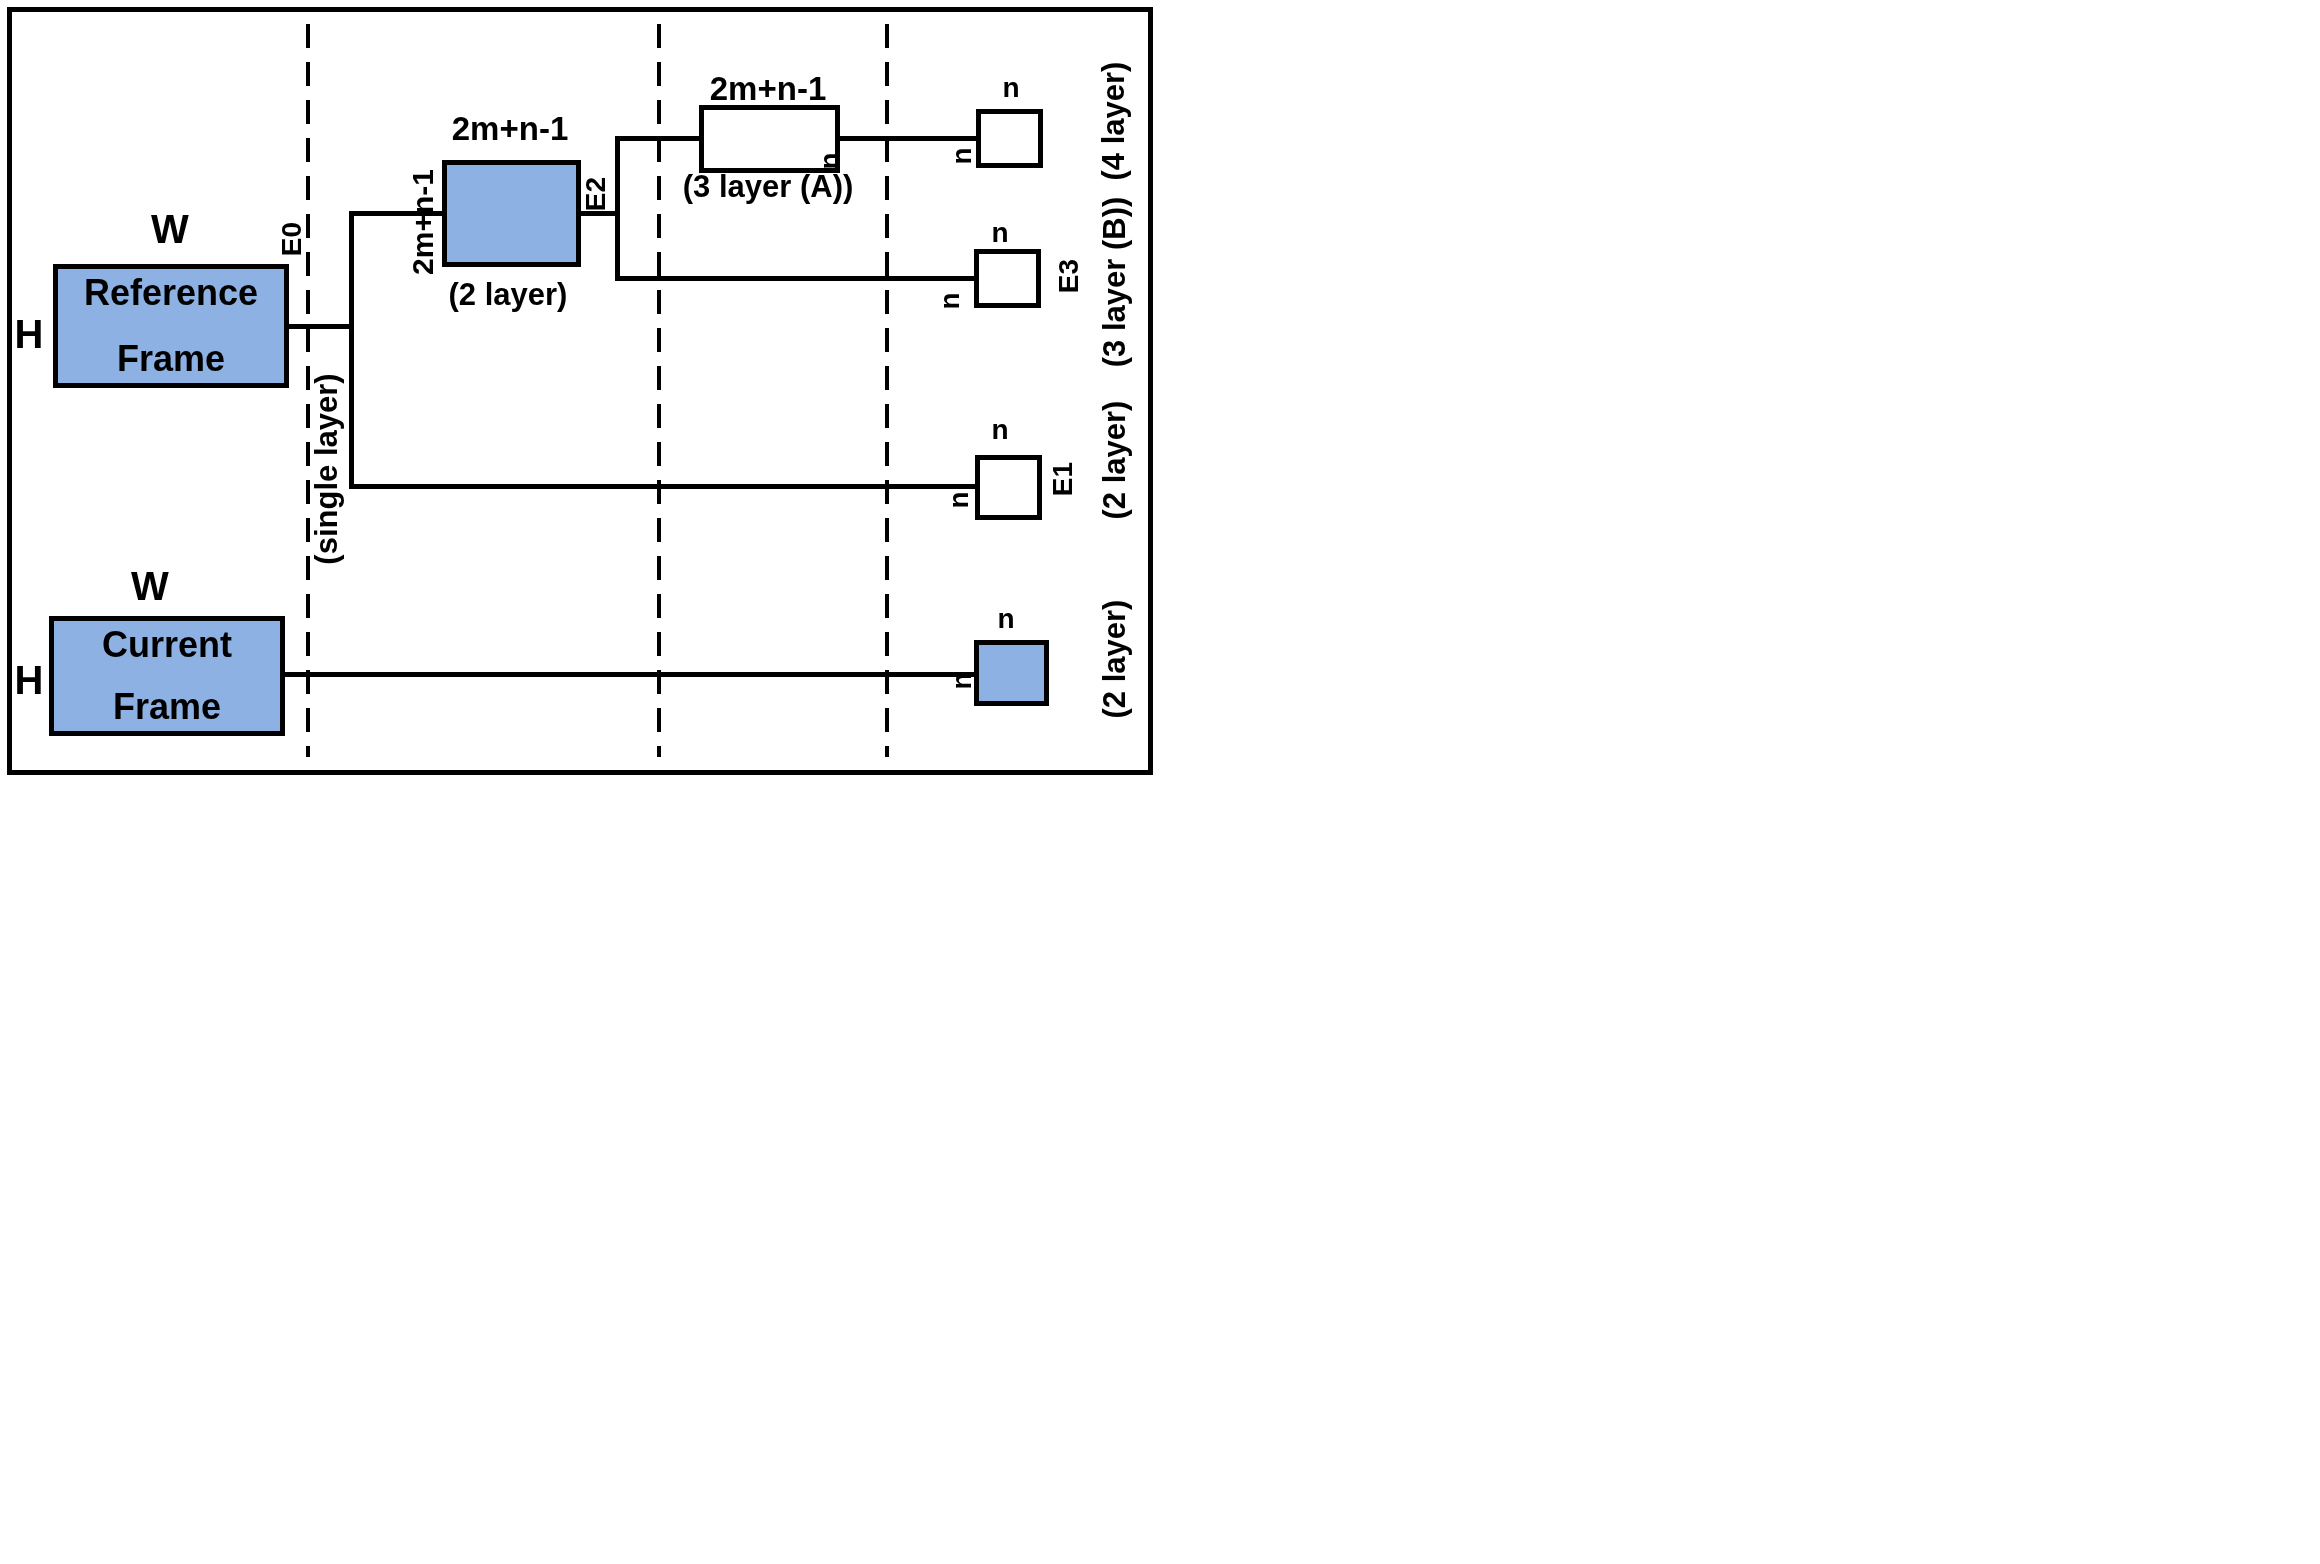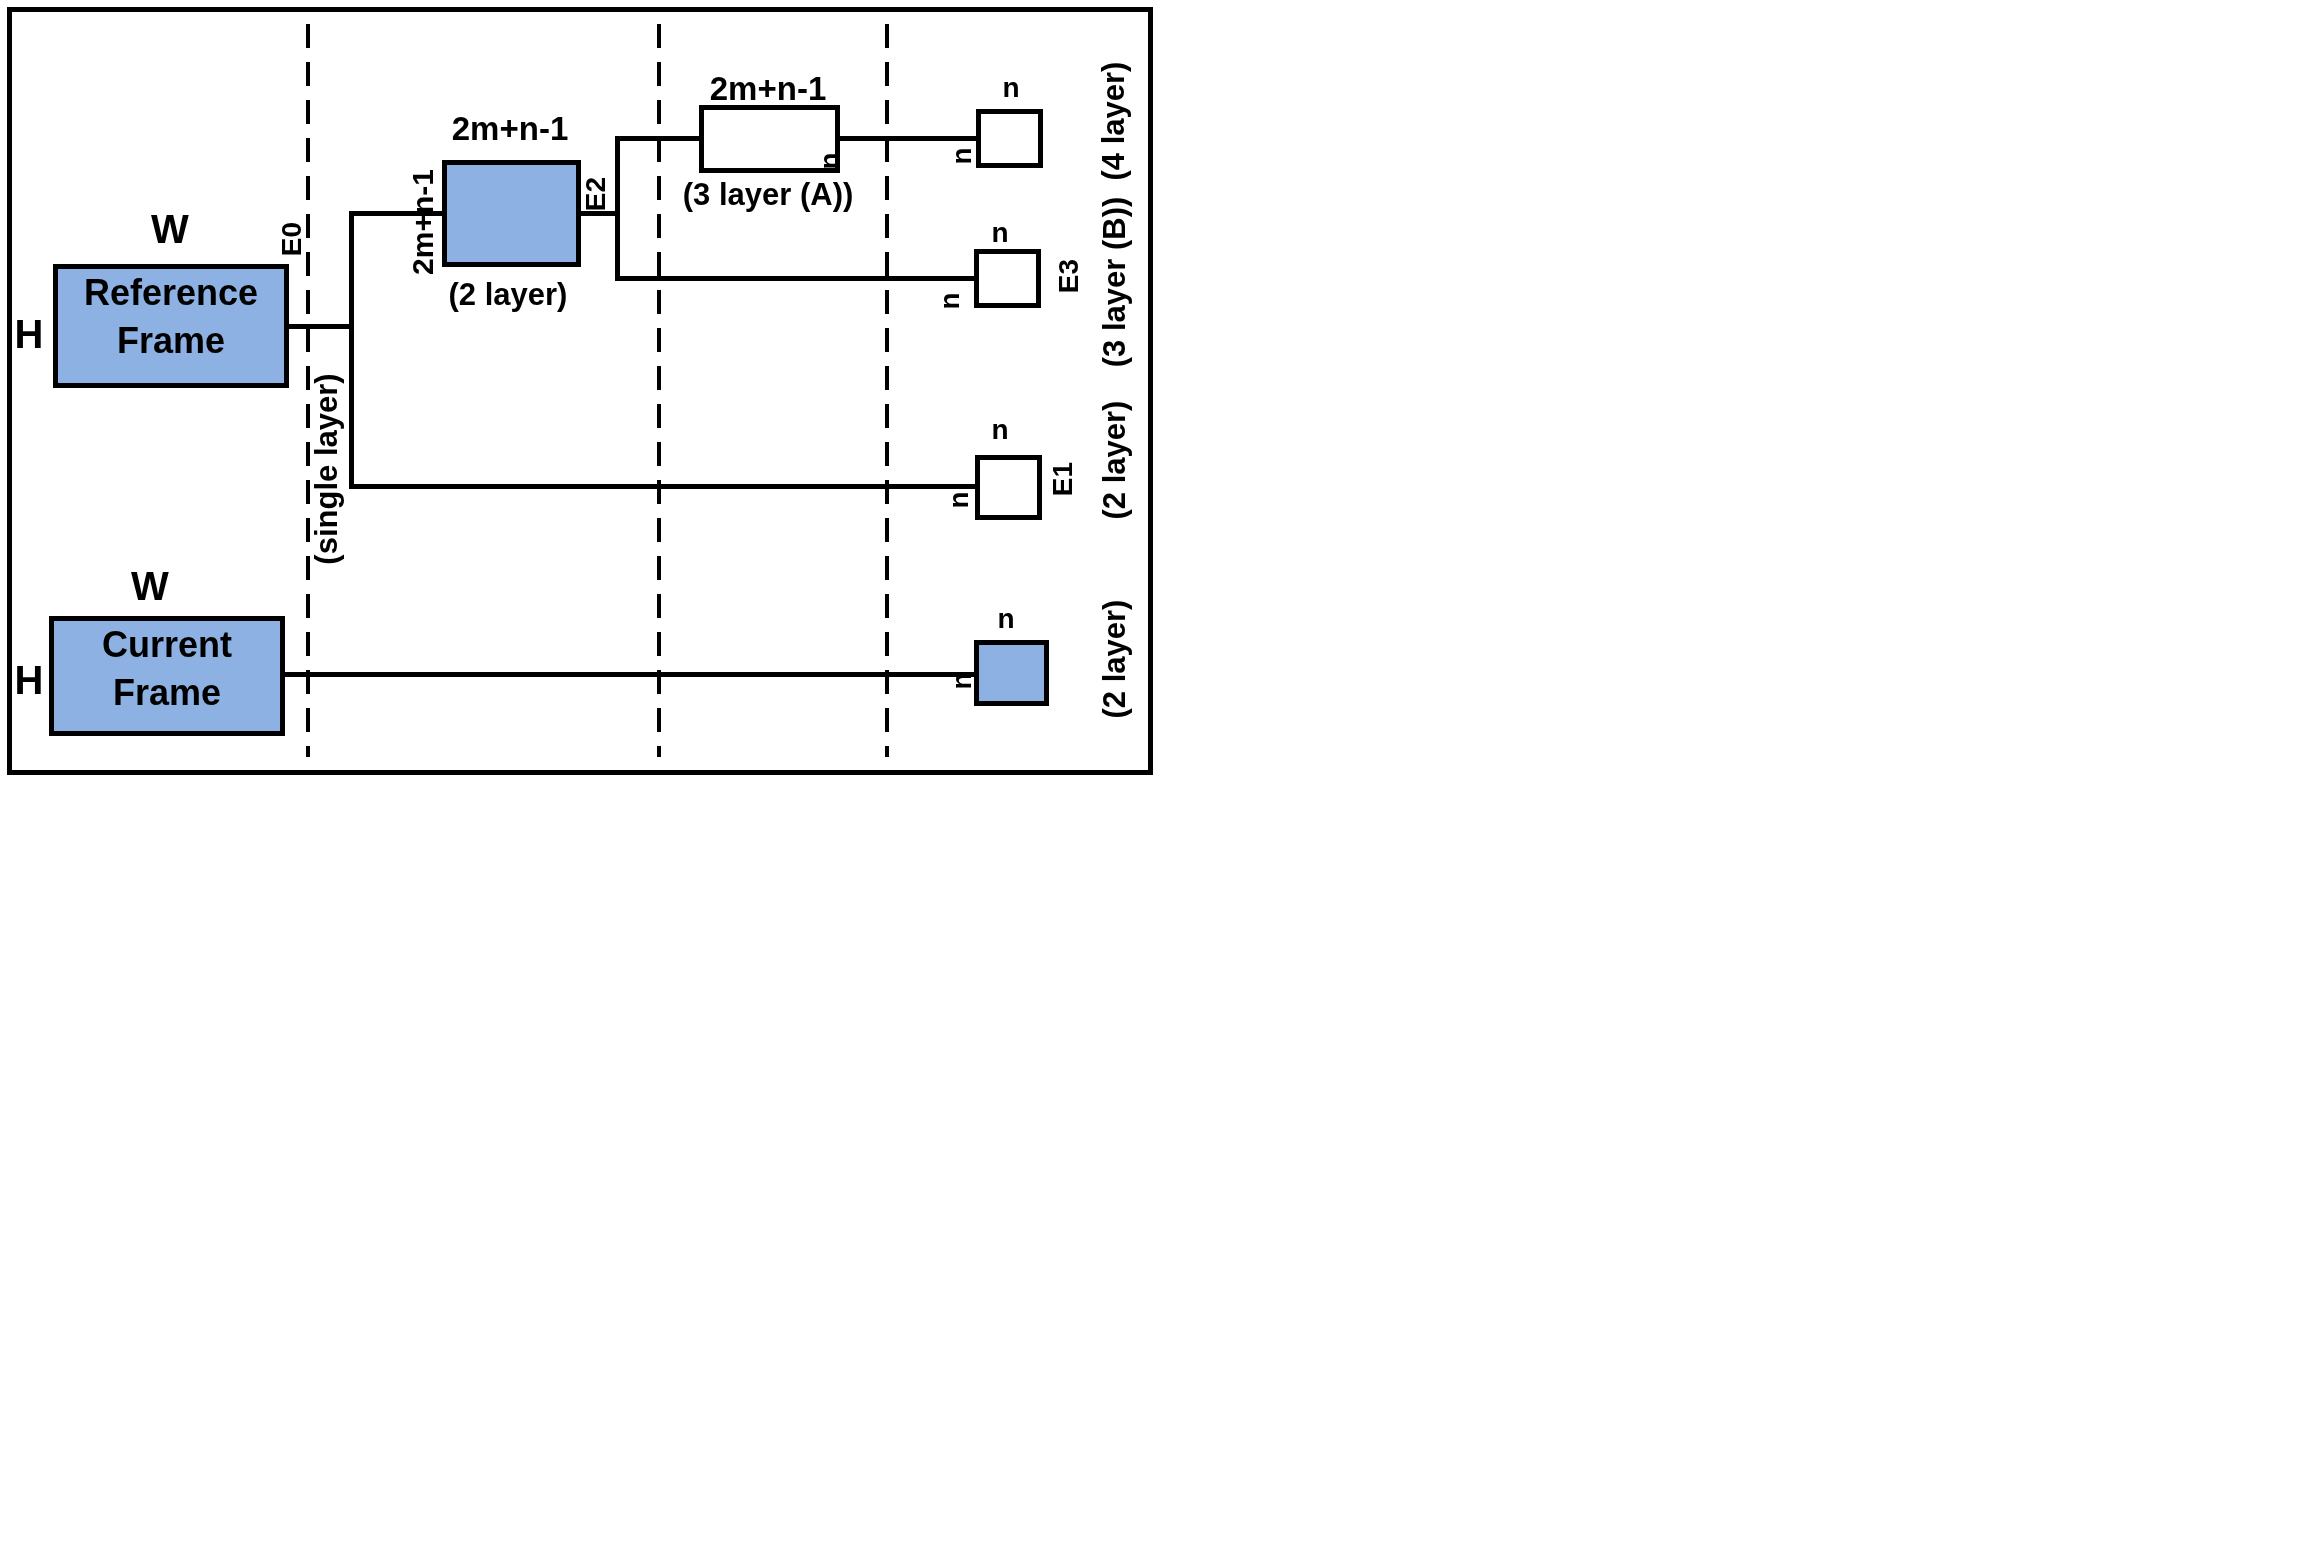--- a/index.html
+++ b/index.html
@@ -16,21 +16,21 @@
   .outer-border{
     position:absolute;left:7px;top:7px;width:1146px;height:768px;
     border:5px solid #000;
   }
   .divider{
     position:absolute;top:24px;height:733px;width:4px;
     background:repeating-linear-gradient(180deg,#000 0 24px,transparent 24px 38px);
   }
   .box{
     position:absolute;border:5px solid #000;background:#ffffff;
-    display:flex;align-items:center;justify-content:flex-start;
+    display:flex;align-items:center;justify-content:space-between;
     flex-direction:column;text-align:center;
   }
   .box--blue{background:#8DB1E3;}
   .frame-title{font-size:36px;line-height:1.32;white-space:nowrap;}
   .line{position:absolute;background:#000;}
   .lbl{
     position:absolute;white-space:nowrap;
     transform:translate(-50%,-50%);
     line-height:1;
   }
@@ -80,21 +80,21 @@
   <span class="lbl fs40" style="left:29px;top:680px;">H</span>
 
   <div class="box box--blue" style="left: 442px; top: 160px; width: 139px; height: 107px; background: rgb(141, 177, 227);"></div>
   <span class="lbl fs33" style="left:510px;top:128px;">2m+n-1</span>
   <span class="lbl lbl--rot fs30" style="left:423px;top:222px;">2m+n-1</span>
   <span class="lbl fs31" style="left:508px;top:294px;">(2 layer)</span>
   <span class="lbl lbl--rot fs28" style="left:596px;top:194px;">E2</span>
 
   <div class="box" style="left:699px;top:105px;width:141px;height:68px;"></div>
   <span class="lbl fs33" style="left:768px;top:88px;">2m+n-1</span>
-  <span class="lbl fs31" style="left:768px;top:194px;">(3 layer (A))</span>
+  <span class="lbl fs31" style="left:768px;top:186px;">(3 layer (A))</span>
   <span class="lbl lbl--rot fs28" style="left:830px;top:161px;">n</span>
 
   <div class="box" style="left:976px;top:109px;width:67px;height:59px;"></div>
   <span class="lbl fs28" style="left:1011px;top:88px;">n</span>
   <span class="lbl lbl--rot fs28" style="left:962px;top:156px;">n</span>
   <span class="lbl lbl--rot fs31" style="left:1113px;top:121px;">(4 layer)</span>
 
   <div class="box" style="left:974px;top:249px;width:67px;height:59px;"></div>
   <span class="lbl fs28" style="left:1000px;top:233px;">n</span>
   <span class="lbl lbl--rot fs28" style="left:950px;top:301px;">n</span>

